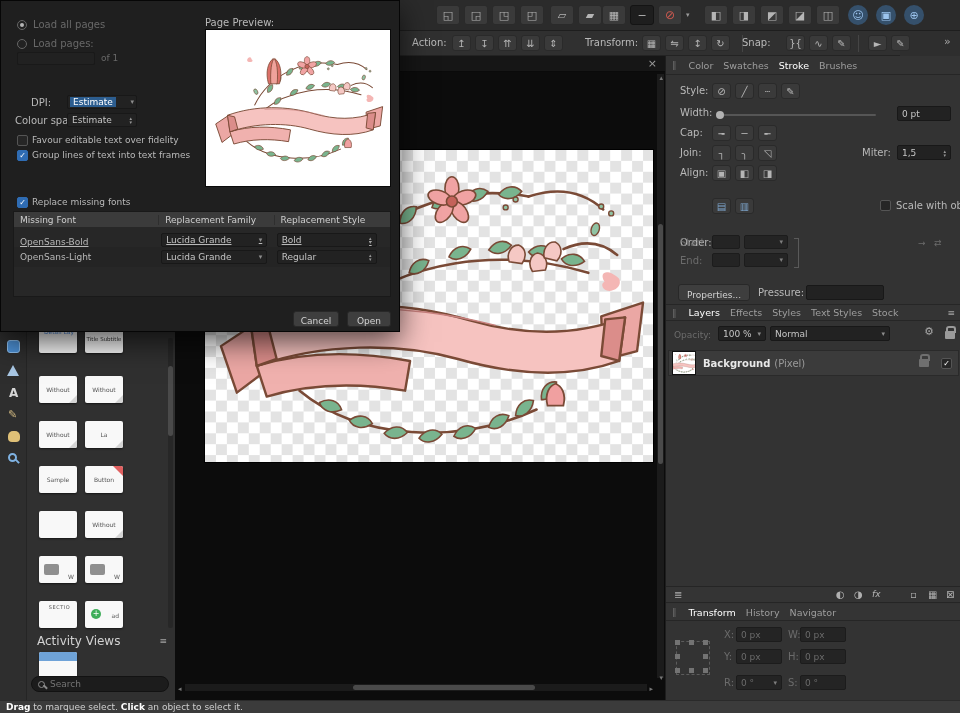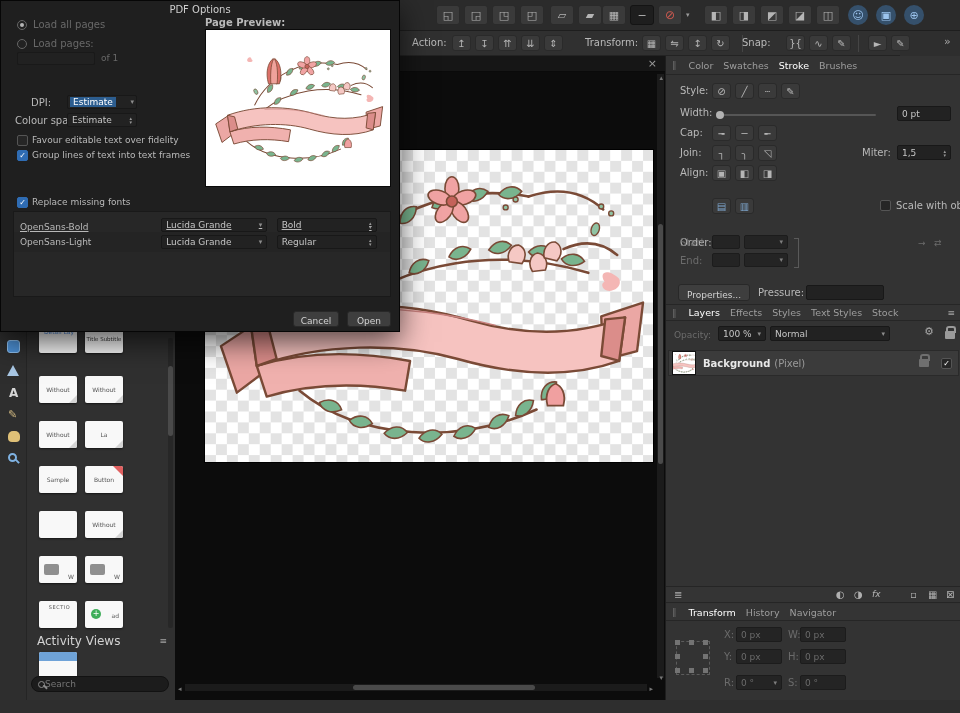--- a/index.html
+++ b/index.html
@@ -471,30 +471,35 @@
       </div>
 
   <div class="abs" style="left:0;top:302px;width:148px;height:16px;">
     <span style="margin-left:10px;font-size:12px;color:#d2d2d2;">Activity Views</span>
     <span class="pmenu abs" style="right:8px;top:2px;">≡</span>
   </div>
   <div class="card c-pic" style="left:12px;top:320px;"></div>
 
   <div class="abs" style="left:4px;top:344px;width:138px;height:16px;background:#1c1c1c;border:1px solid #121212;border-radius:8px;display:flex;align-items:center;padding:0 6px;">
     <span class="mag"></span>
-    <input style="background: none; border: none; outline: none; color: rgb(187, 187, 187); font-size: 9px; width: 104px; font-family: inherit;" placeholder="Search">
+    <input style="background: none; border: none; outline: none; color: rgb(187, 187, 187); font-size: 9px; width: 104px; margin-left: 5px; font-family: inherit;" placeholder="Search">
   </div>
   <div class="abs" style="right:2px;top:6px;width:5px;height:290px;background:#272727;border-radius:2px;">
     <div class="scroll-thumb" style="left:0;top:28px;width:5px;height:70px;"></div>
   </div>
 </div>
 
+<div class="abs" style="left:0;top:700px;width:960px;height:13px;background:#3b3b3b;border-top:1px solid #2a2a2a;display:flex;align-items:center;padding-left:6px;font-size:9px;color:#cfcfcf;">
+  <span style="font-weight:bold;color:#fff;">Drag</span>
+  <span style="white-space:pre;"> to marquee select. </span>
+  <span style="font-weight:bold;color:#fff;">Click</span>
+  <span style="white-space:pre;"> an object to select it.</span>
+</div>
 
 <div class="abs" style="left:0;top:0;width:400px;height:332px;background:#1f1f1f;border:1px solid #060606;box-shadow:0 10px 28px rgba(0,0,0,.65);z-index:30;">
-  <div style="text-align:center;padding-top:3px;font-size:10px;color:#cfcfcf;">PDF Options</div>
 
   <div class="radio sel abs" style="left:16px;top:19px;"></div>
   <span class="abs lbl dim" style="left:32px;top:17px;">Load all pages</span>
   <div class="radio abs" style="left:16px;top:38px;"></div>
   <span class="abs lbl dim" style="left:32px;top:36px;">Load pages:</span>
   <div class="abs field dim" style="left:16px;top:51px;width:78px;height:13px;"></div>
   <span class="abs lbl dim" style="left:100px;top:50px;font-size:9px;">of 1</span>
 
   <span class="abs lbl" style="left:30px;top:95px;">DPI:</span>
   <div class="abs field" style="left:66px;top:94px;width:70px;height:14px;padding:0 2px;">
@@ -510,33 +515,38 @@
         </span>
   </div>
 
   <div class="cb abs" style="left:16px;top:134px;"></div>
   <span class="abs lbl" style="left:31px;top:132px;font-size:9px;">Favour editable text over fidelity</span>
   <div class="cb checked abs" style="left:16px;top:149px;">
         <span>✓</span>
       </div>
   <span class="abs lbl" style="left:31px;top:147px;font-size:9px;">Group lines of text into text frames</span>
 
-  <span class="abs lbl" style="left:204px;top:15px;font-weight:bold;">Page Preview:</span>
+  <span class="abs lbl" style="left:204px;top:15px;">Page Preview:</span>
   <div class="abs" style="left:204px;top:28px;width:186px;height:158px;background:#ffffff;border:1px solid #0a0a0a;display:flex;align-items:center;justify-content:center;">
     <svg width="178" height="124" viewBox="0 0 450 315">
           <use href="#floral"></use>
         </svg>
   </div>
 
   <div class="cb checked abs" style="left:16px;top:196px;">
         <span>✓</span>
       </div>
   <span class="abs lbl" style="left:31px;top:194px;font-size:9px;">Replace missing fonts</span>
 
   <div class="abs" style="left:12px;top:210px;width:378px;height:86px;background:#272727;border:1px solid #191919;">
+    <div style="display:flex;height:15px;background:#3b3b3b;font-size:9px;color:#cfcfcf;align-items:center;">
+      <span style="width:146px;padding-left:6px;border-right:1px solid #2e2e2e;">Missing Font</span>
+      <span style="width:116px;padding-left:6px;border-right:1px solid #2e2e2e;">Replacement Family</span>
+      <span style="width:116px;padding-left:6px;">Replacement Style</span>
+    </div>
     <div style="display:flex;height:20px;align-items:flex-end;font-size:9px;color:#b8b8b8;text-decoration:underline;">
       <span style="width:146px;padding-left:6px;">OpenSans-Bold</span>
       <div style="width:116px;display:flex;">
         <div class="field" style="width:106px;height:14px;margin-left:2px;">
           <span>Lucida Grande</span>
           <span class="caret">▾</span>
         </div>
       </div>
       <div style="width:116px;display:flex;">
         <div class="field" style="width:100px;height:14px;margin-left:2px;">

